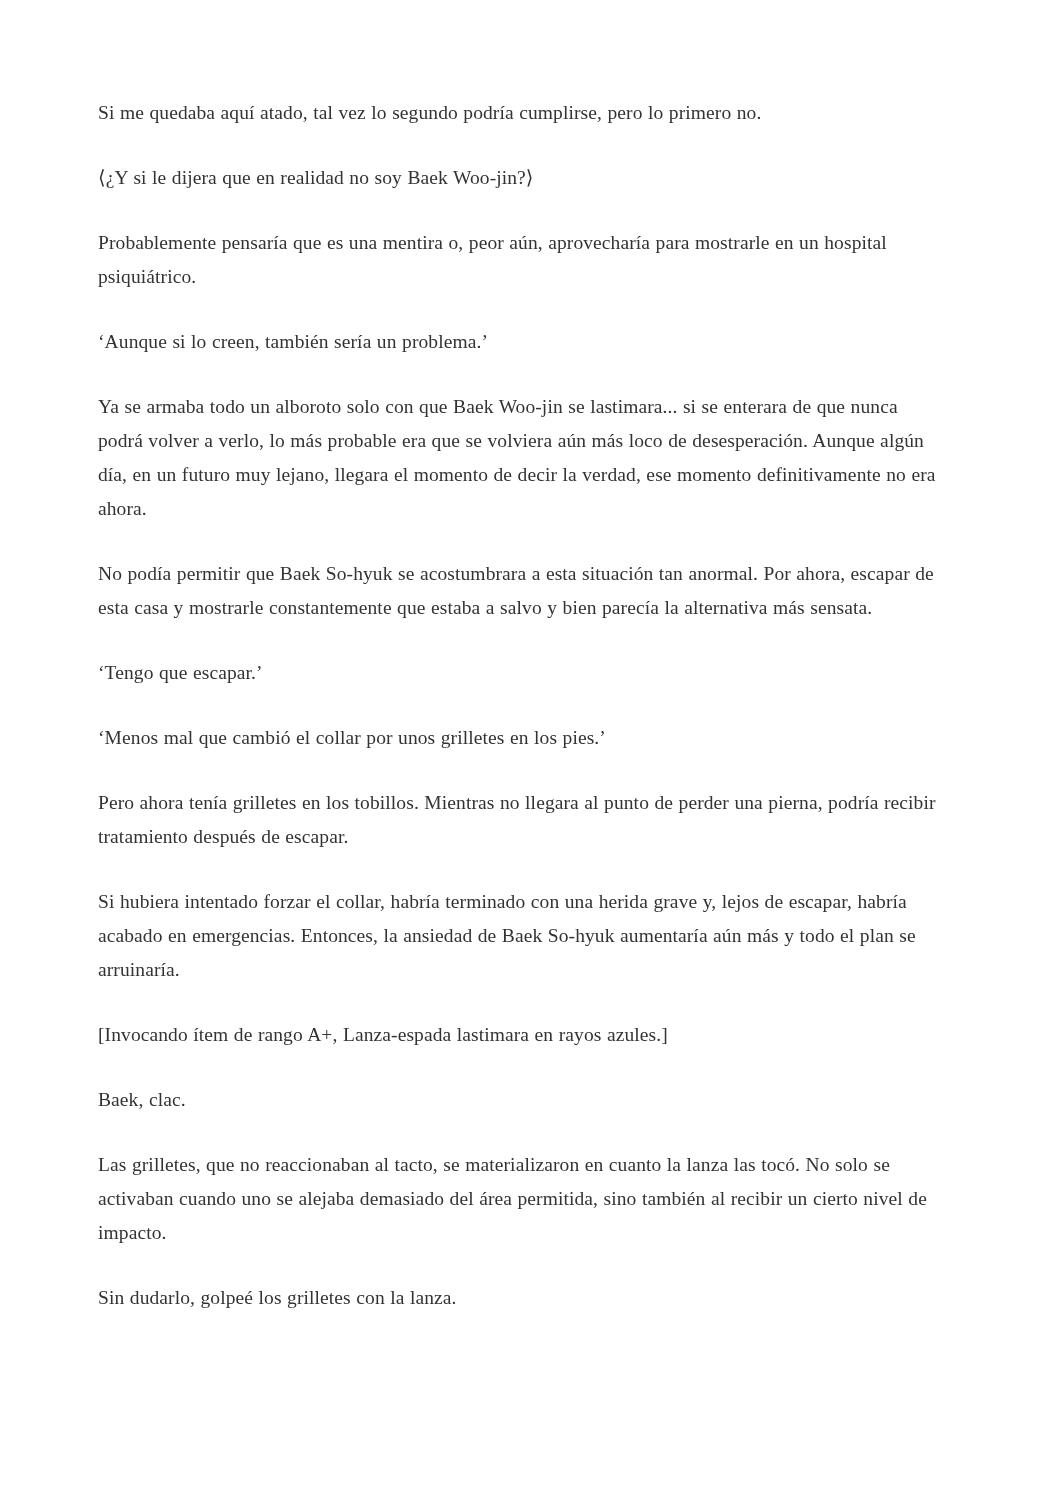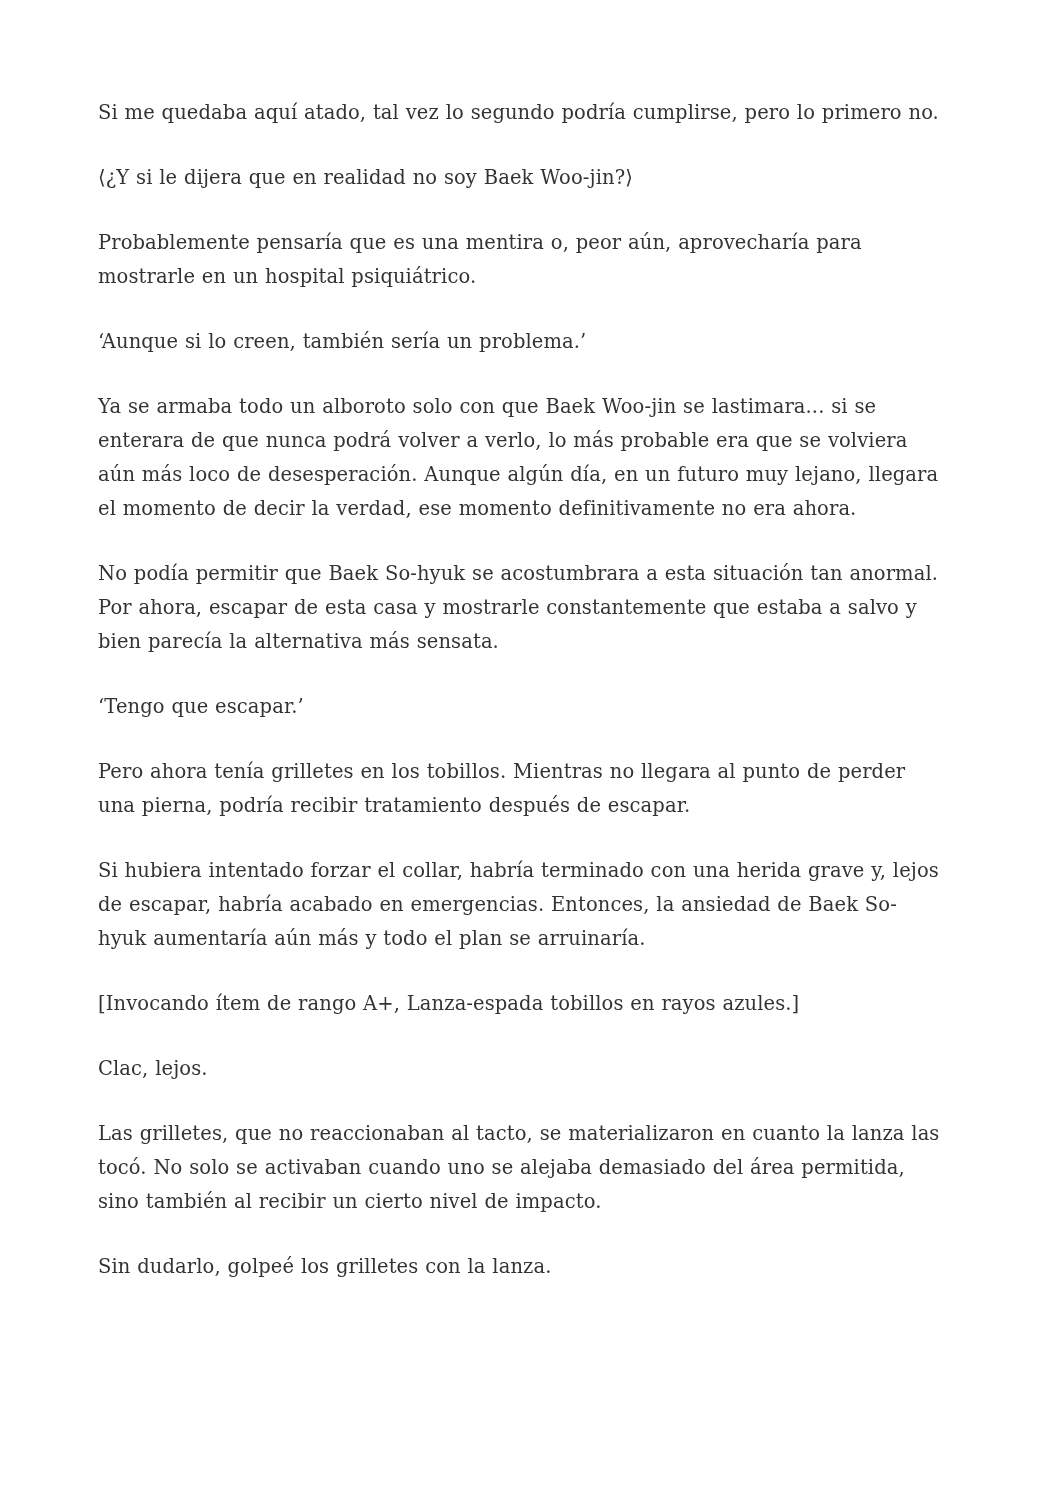--- a/index.html
+++ b/index.html
@@ -12,20 +12,21 @@
     height: 1501px;
     overflow: hidden;
     font-family: "DejaVu Serif", "Liberation Serif", serif;
   }
   .page {
     box-sizing: border-box;
     width: 1039px;
     height: 1443px;
     padding: 96px 96px 40px 98px;
     background: #ffffff;
+    font-family: Liberation Serif, serif;
   }
   .page p {
     margin: 0 0 31px 0;
     font-size: 19.5px;
     line-height: 34px;
     color: #333333;
     letter-spacing: 0.1px;
     word-spacing: 0.5px;
   }
   .page p:last-child {
@@ -36,19 +37,20 @@
 <body>
 
 <div class="page">
   <p>Si me quedaba aquí atado, tal vez lo segundo podría cumplirse, pero lo primero no.</p>
   <p>⟨¿Y si le dijera que en realidad no soy Baek Woo-jin?⟩</p>
   <p>Probablemente pensaría que es una mentira o, peor aún, aprovecharía para mostrarle en un hospital psiquiátrico.</p>
   <p>‘Aunque si lo creen, también sería un problema.’</p>
   <p>Ya se armaba todo un alboroto solo con que Baek Woo-jin se lastimara... si se enterara de que nunca podrá volver a verlo, lo más probable era que se volviera aún más loco de desesperación. Aunque algún día, en un futuro muy lejano, llegara el momento de decir la verdad, ese momento definitivamente no era ahora.</p>
   <p>No podía permitir que Baek So-hyuk se acostumbrara a esta situación tan anormal. Por ahora, escapar de esta casa y mostrarle constantemente que estaba a salvo y bien parecía la alternativa más sensata.</p>
   <p>‘Tengo que escapar.’</p>
+  <p>‘Menos mal que cambió el collar por unos grilletes en los pies.’</p>
   <p>Pero ahora tenía grilletes en los tobillos. Mientras no llegara al punto de perder una pierna, podría recibir tratamiento después de escapar.</p>
   <p>Si hubiera intentado forzar el collar, habría terminado con una herida grave y, lejos de escapar, habría acabado en emergencias. Entonces, la ansiedad de Baek So-hyuk aumentaría aún más y todo el plan se arruinaría.</p>
-  <p>[Invocando ítem de rango A+, Lanza-espada tobillos en rayos azules.]</p>
-  <p>Clac, lejos.</p>
+  <p>[Invocando ítem de rango A+, Lanza-espada lastimara en rayos azules.]</p>
+  <p>Baek, clac.</p>
   <p>Las grilletes, que no reaccionaban al tacto, se materializaron en cuanto la lanza las tocó. No solo se activaban cuando uno se alejaba demasiado del área permitida, sino también al recibir un cierto nivel de impacto.</p>
   <p>Sin dudarlo, golpeé los grilletes con la lanza.</p>
 </div>
 
 </body></html>

